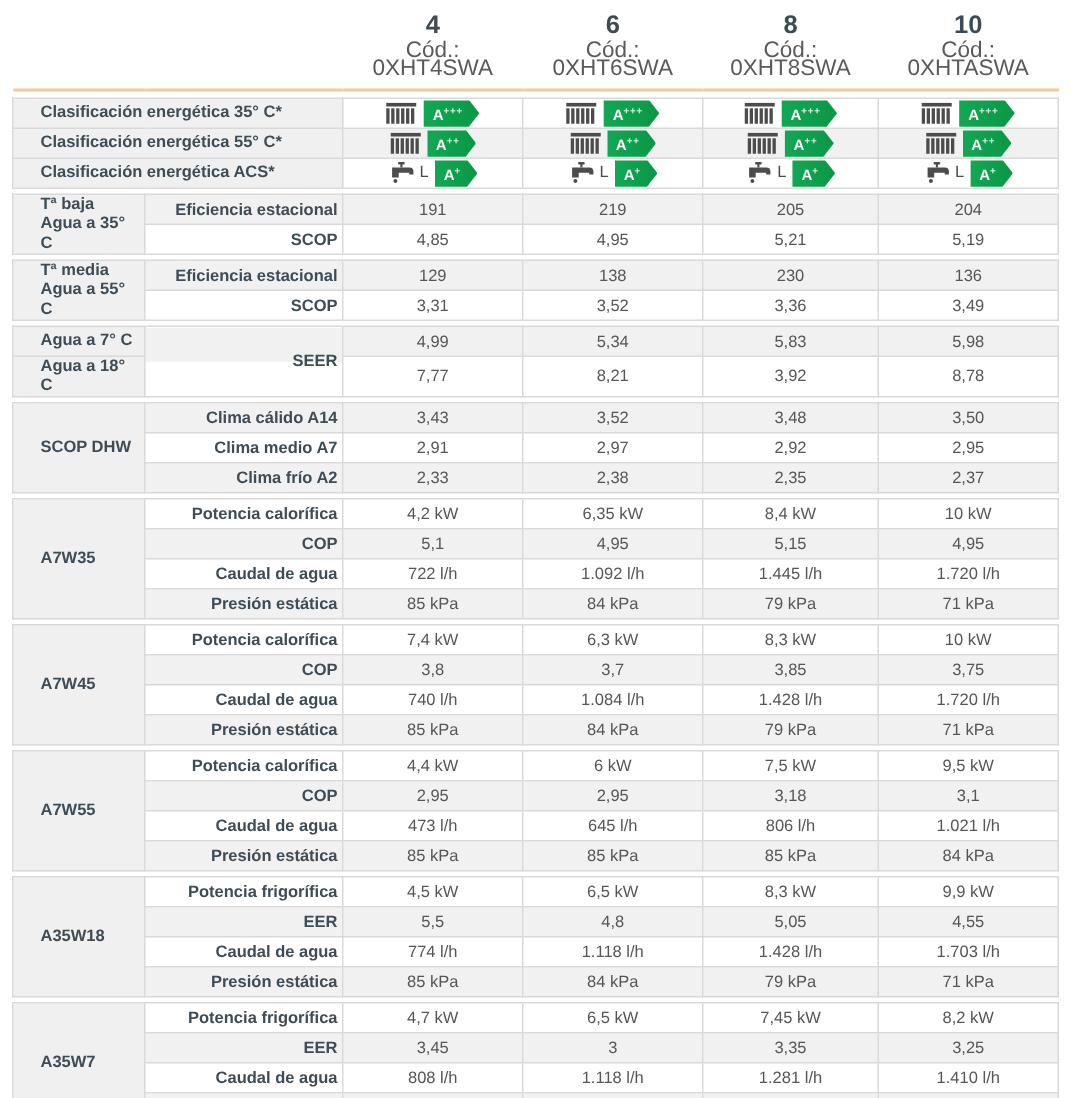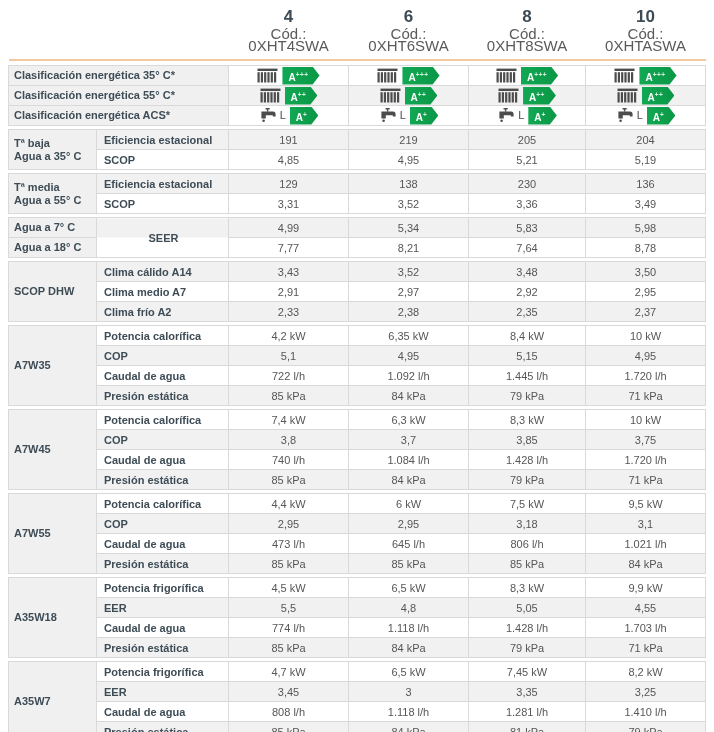--- a/index.html
+++ b/index.html
@@ -14,23 +14,23 @@
   html,body{margin:0;padding:0;background:#fff;}
   body{width:714px;height:732px;font-family:"Liberation Sans",sans-serif;-webkit-font-smoothing:antialiased;}
   .page{padding:8px 0 0 8px;}
   table{border-collapse:collapse;width:697px;table-layout:fixed;}
   thead td{border:none;border-bottom:2px solid var(--orange);text-align:center;vertical-align:bottom;padding:0 0 7px 0;}
   .hnum{display:block;font-size:17px;font-weight:bold;color:#3c4b55;line-height:18px;}
   .hcode{display:block;font-size:15px;color:#5a5a5a;line-height:12px;margin-top:2px;}
   tbody td{border:1px solid var(--border);height:19px;font-size:11px;color:var(--valuetx);text-align:center;padding:0 3px;vertical-align:middle;}
   tr.odd  td{background:#fff;}
   tr.even td{background:var(--stripe);}
-  td.lbl{text-align:left;padding-left:7px;font-weight:bold;color:var(--labeltx);}
-  td.grp{background:var(--labelbg) !important;text-align:left;padding-left:5px;font-weight:bold;color:var(--labeltx);line-height:13px;}
-  td.merged{background:linear-gradient(to bottom,var(--stripe) 50%,#fff 50%) !important;text-align:center;padding-left:5px;font-weight:bold;color:var(--labeltx);}
+  td.lbl{text-align:right;padding-left:7px;font-weight:bold;color:var(--labeltx);}
+  td.grp{background:var(--labelbg) !important;text-align:left;padding-left:18px;font-weight:bold;color:var(--labeltx);line-height:13px;}
+  td.merged{background:linear-gradient(to bottom,var(--stripe) 50%,#fff 50%) !important;text-align:right;padding-left:5px;font-weight:bold;color:var(--labeltx);}
   tbody.gap td{border:none;height:3px;padding:0;background:#fff;}
   tbody.headgap td{border:none;height:4px;padding:0;background:#fff;}
   .ecell{display:flex;align-items:center;justify-content:center;gap:4px;height:19px;}
   .arrow{display:inline-block;background:linear-gradient(to right,#12a853,#0a9746);color:#fff;font-weight:bold;font-size:10px;line-height:15px;padding:0 11px 0 6px;
          clip-path:polygon(0 0,calc(100% - 7px) 0,100% 50%,calc(100% - 7px) 100%,0 100%);}
   .arrow sup{font-size:6.5px;vertical-align:4px;letter-spacing:.5px;color:#d8f3e2;}
   .lp{font-size:11px;color:#4c4c4c;line-height:15px;}
   .icn{display:inline-flex;align-items:center;}
 </style>
 </head>
@@ -328,21 +328,21 @@
           <td class="merged" rowspan="2">SEER</td>
           <td>4,99</td>
           <td>5,34</td>
           <td>5,83</td>
           <td>5,98</td>
         </tr>
         <tr class="odd">
           <td class="grp">Agua a 18° C</td>
           <td>7,77</td>
           <td>8,21</td>
-          <td>7,64</td>
+          <td>3,92</td>
           <td>8,78</td>
         </tr>
       </tbody>
       <tbody class="gap">
         <tr>
           <td colspan="6"></td>
         </tr>
       </tbody>
       <tbody>
         <tr class="even">

